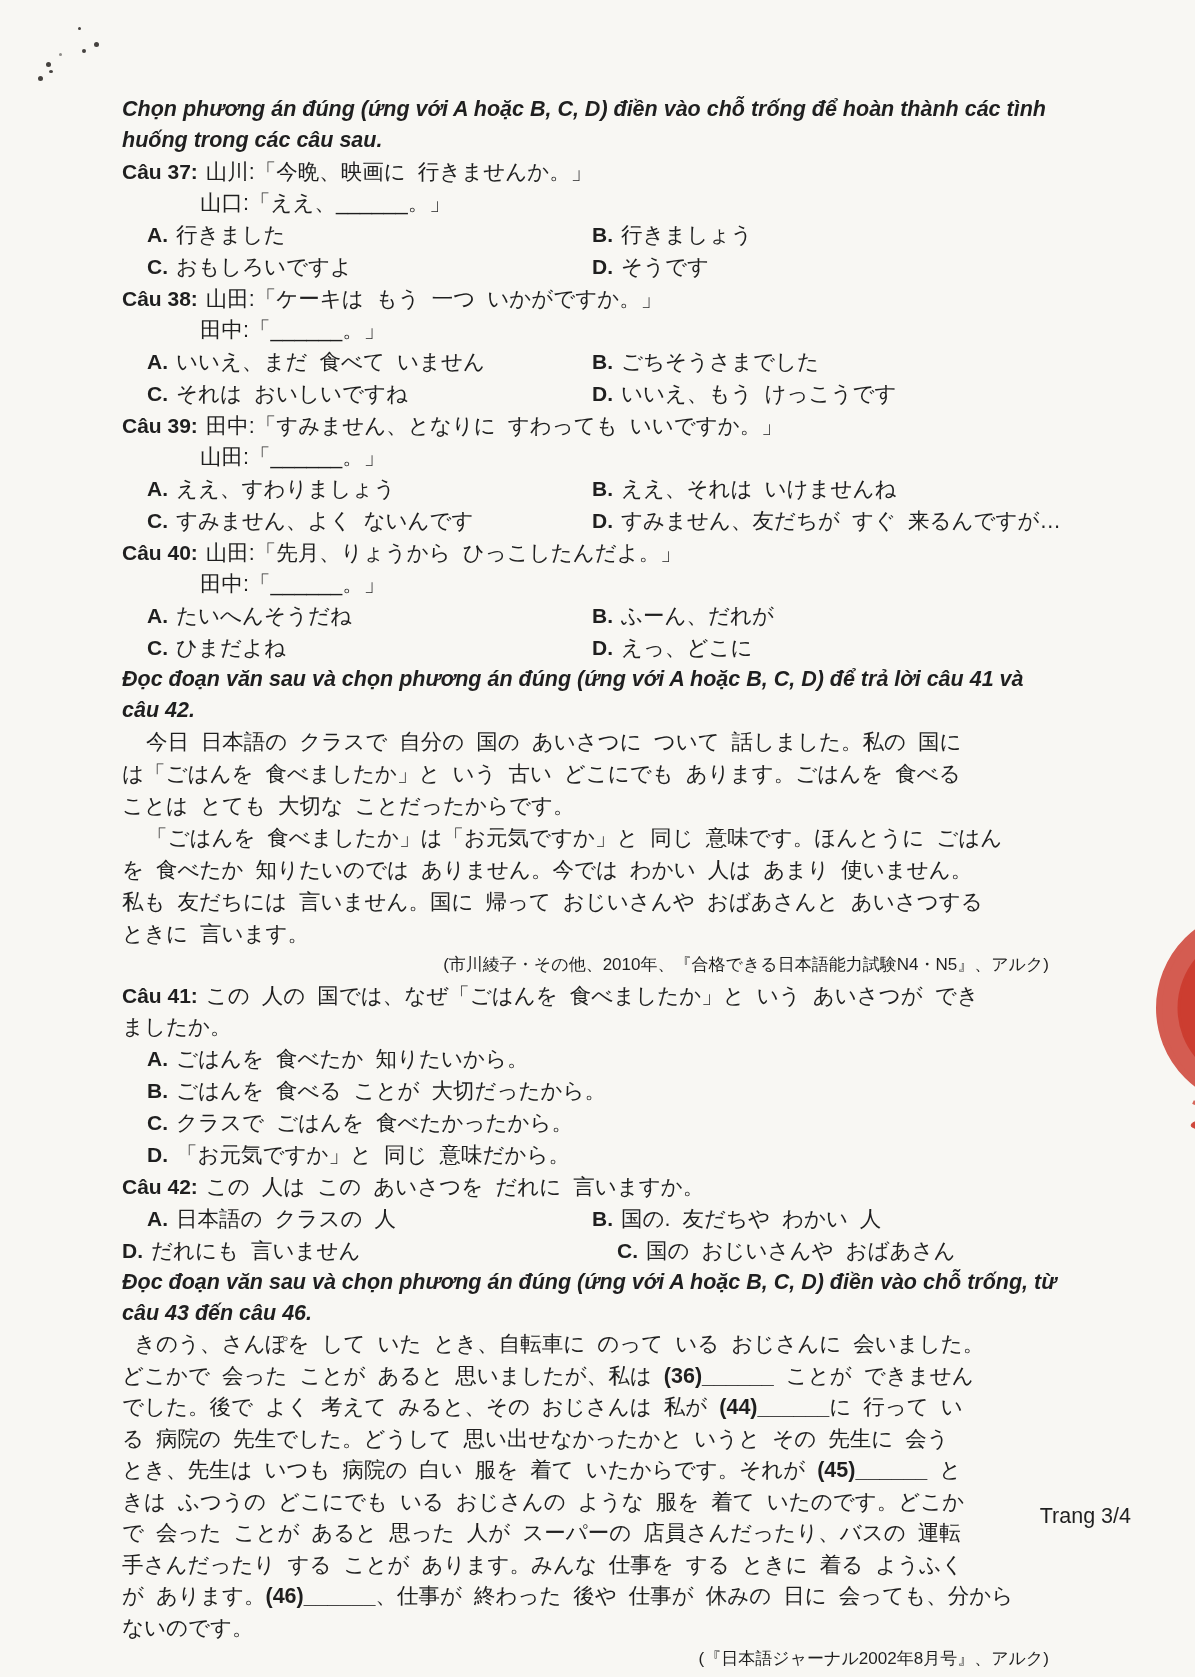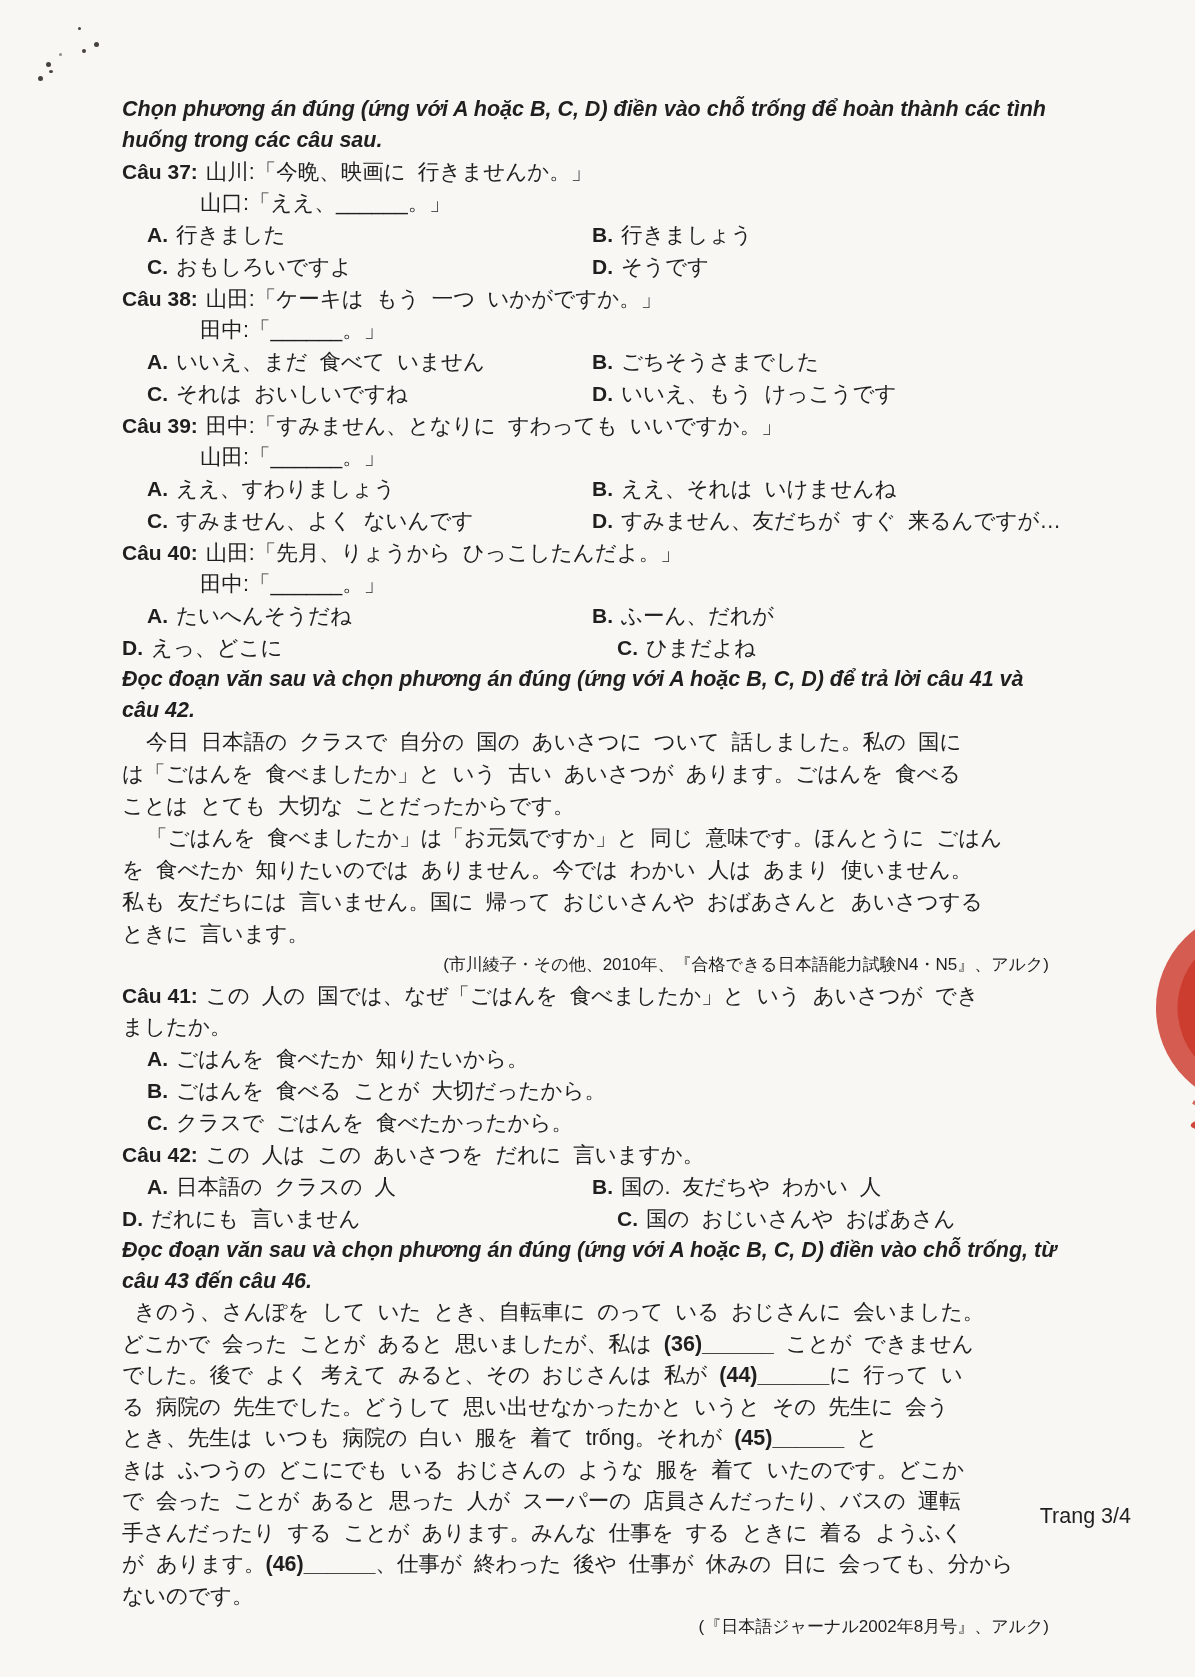--- a/index.html
+++ b/index.html
@@ -83,64 +83,65 @@
         <div class="opt"><span class="lbl">D.</span><span>すみません、友だちが  すぐ  来るんですが…</span></div>
       </div>
     </section>
 
     <section>
       <div class="qline"><span class="lbl">Câu 40:</span><span>山田:「先月、りょうから  ひっこしたんだよ。」</span></div>
       <div class="qline ind"><span>田中:「______。」</span></div>
       <div class="opts2">
         <div class="opt colA"><span class="lbl">A.</span><span>たいへんそうだね</span></div>
         <div class="opt"><span class="lbl">B.</span><span>ふーん、だれが</span></div>
+        <div class="opt colA"><span class="lbl">C.</span><span>ひまだよね</span></div>
         <div class="opt"><span class="lbl">D.</span><span>えっ、どこに</span></div>
-        <div class="opt colA"><span class="lbl">C.</span><span>ひまだよね</span></div>
       </div>
     </section>
 
     <p class="vn-head">Đọc đoạn văn sau và chọn phương án đúng (ứng với A hoặc B, C, D) để trả lời câu 41 và câu 42.</p>
     <div>
       <div class="pline">    今日  日本語の  クラスで  自分の  国の  あいさつに  ついて  話しました。私の  国に</div>
-      <div class="pline">は「ごはんを  食べましたか」と  いう  古い  あいさつが  あります。ごはんを  食べる</div>
+      <div class="pline">は「ごはんを  食べましたか」と  いう  古い  どこにでも  あります。ごはんを  食べる</div>
       <div class="pline">ことは  とても  大切な  ことだったからです。</div>
       <div class="pline">    「ごはんを  食べましたか」は「お元気ですか」と  同じ  意味です。ほんとうに  ごはん</div>
       <div class="pline">を  食べたか  知りたいのでは  ありません。今では  わかい  人は  あまり  使いません。</div>
       <div class="pline">私も  友だちには  言いません。国に  帰って  おじいさんや  おばあさんと  あいさつする</div>
       <div class="pline">ときに  言います。</div>
       <div class="cite">(市川綾子・その他、2010年、『合格できる日本語能力試験N4・N5』、アルク)</div>
     </div>
 
     <section>
       <div class="qline"><span class="lbl">Câu 41:</span><span>この  人の  国では、なぜ「ごはんを  食べましたか」と  いう  あいさつが  でき</span></div>
       <div class="qline"><span>ましたか。</span></div>
       <div class="optstack">
         <div class="opt"><span class="lbl">A.</span><span>ごはんを  食べたか  知りたいから。</span></div>
         <div class="opt"><span class="lbl">B.</span><span>ごはんを  食べる  ことが  大切だったから。</span></div>
         <div class="opt"><span class="lbl">C.</span><span>クラスで  ごはんを  食べたかったから。</span></div>
+        <div class="opt"><span class="lbl">D.</span><span>「お元気ですか」と  同じ  意味だから。</span></div>
       </div>
     </section>
 
     <section>
       <div class="qline"><span class="lbl">Câu 42:</span><span>この  人は  この  あいさつを  だれに  言いますか。</span></div>
       <div class="opts2">
         <div class="opt colA"><span class="lbl">A.</span><span>日本語の  クラスの  人</span></div>
         <div class="opt"><span class="lbl">B.</span><span>国の.  友だちや  わかい  人</span></div>
         <div class="opt"><span class="lbl">D.</span><span>だれにも  言いません</span></div>
         <div class="opt colA"><span class="lbl">C.</span><span>国の  おじいさんや  おばあさん</span></div>
       </div>
     </section>
 
     <p class="vn-head">Đọc đoạn văn sau và chọn phương án đúng (ứng với A hoặc B, C, D) điền vào chỗ trống, từ câu 43 đến câu 46.</p>
     <div class="p2">
       <div class="pline"><span>  きのう、さんぽを  して  いた  とき、自転車に  のって  いる  おじさんに  会いました。</span></div>
       <div class="pline"><span>どこかで  会った  ことが  あると  思いましたが、私は  </span><span class="b">(36)______</span><span>  ことが  できません</span></div>
       <div class="pline"><span>でした。後で  よく  考えて  みると、その  おじさんは  私が  </span><span class="b">(44)______</span><span>に  行って  い</span></div>
       <div class="pline"><span>る  病院の  先生でした。どうして  思い出せなかったかと  いうと  その  先生に  会う</span></div>
-      <div class="pline"><span>とき、先生は  いつも  病院の  白い  服を  着て  trống。それが  </span><span class="b">(45)______</span><span>  と</span></div>
+      <div class="pline"><span>とき、先生は  いつも  病院の  白い  服を  着て  いたからです。それが  </span><span class="b">(45)______</span><span>  と</span></div>
       <div class="pline"><span>きは  ふつうの  どこにでも  いる  おじさんの  ような  服を  着て  いたのです。どこか</span></div>
       <div class="pline"><span>で  会った  ことが  あると  思った  人が  スーパーの  店員さんだったり、バスの  運転</span></div>
       <div class="pline"><span>手さんだったり  する  ことが  あります。みんな  仕事を  する  ときに  着る  ようふく</span></div>
       <div class="pline"><span>が  あります。</span><span class="b">(46)______</span><span>、仕事が  終わった  後や  仕事が  休みの  日に  会っても、分から</span></div>
       <div class="pline"><span>ないのです。</span></div>
       <div class="cite">(『日本語ジャーナル2002年8月号』、アルク)</div>
     </div>
 
   </div>
 

